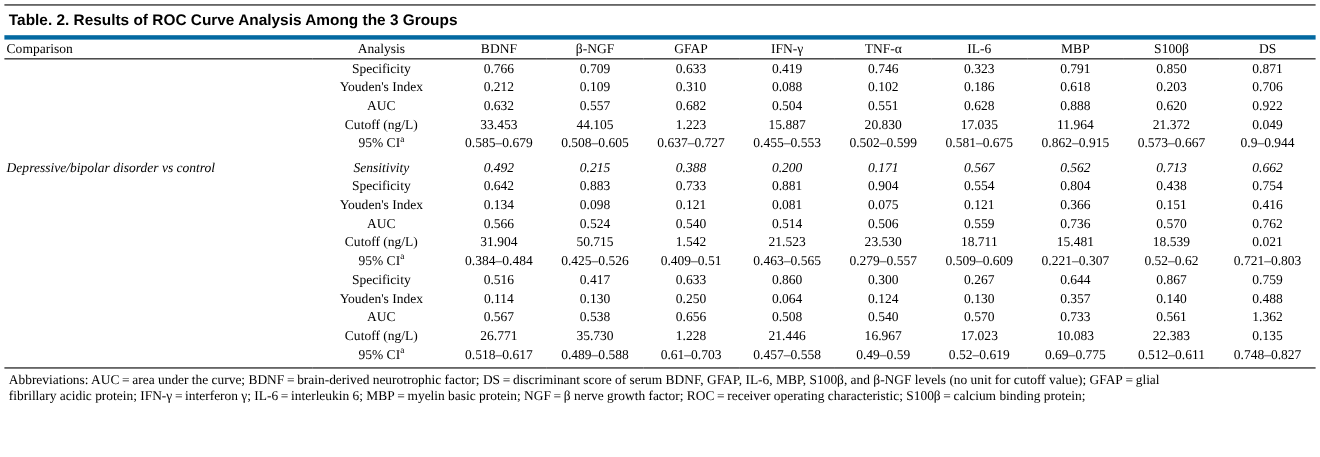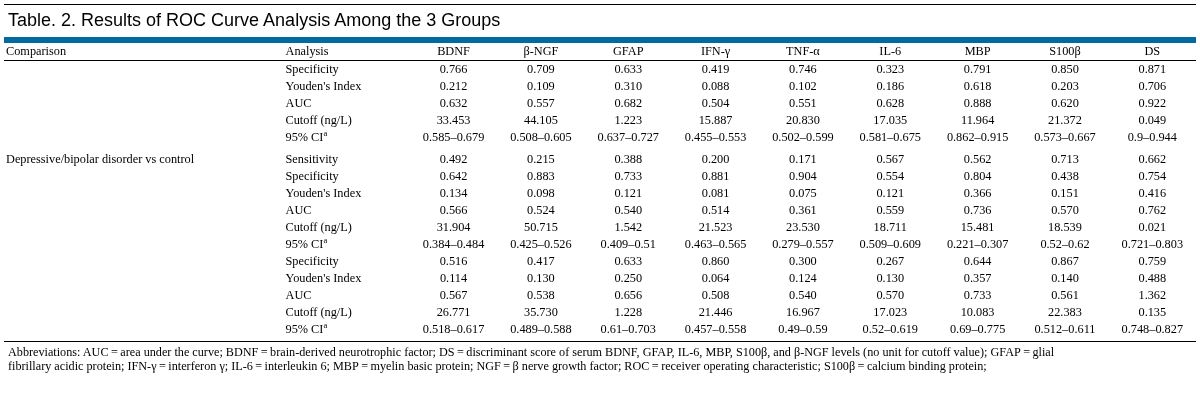--- a/index.html
+++ b/index.html
@@ -19,25 +19,25 @@
     overflow: hidden;
     background: #ffffff;
   }
   .table-wrap {
     width: 1192px;
     margin: 4px 4px 0 4px;
     box-sizing: border-box;
   }
   .caption {
     font-family: "Liberation Sans", sans-serif;
-    font-weight: normal;
-    font-size: 18px;
+    font-weight: bold;
+    font-size: 14px;
     padding: 5px 4px 5px 4px;
     border-top: 1.5px solid #000;
-    border-bottom: 6px solid #0369a1;
+    border-bottom: 4px solid #0369a1;
     line-height: 1.2;
   }
   table.roc {
     border-collapse: collapse;
     width: 100%;
     font-size: 12.3px;
     table-layout: fixed;
   }
   table.roc th, table.roc td {
     padding: 1px 2px;
@@ -49,29 +49,30 @@
     border-bottom: 1px solid #000;
     padding-top: 3px;
     padding-bottom: 3px;
   }
   th.col-comparison, td.col-comparison {
     text-align: left;
     width: 272px;
     padding-left: 4px;
   }
   th.col-analysis, td.col-analysis {
-    text-align: left;
+    text-align: center;
     width: 123px;
   }
   th.col-val, td.col-val {
     text-align: center;
     width: 85px;
   }
   tr.group-start td {
     padding-top: 6px;
+    font-style: italic;
   }
   tr.first-row td {
     padding-top: 5px;
   }
   tbody tr:last-child td {
     padding-bottom: 4px;
   }
   .rule-bottom {
     border-bottom: 1px solid #000;
   }
@@ -235,21 +236,21 @@
             <td class="col-val">0.151</td>
             <td class="col-val">0.416</td>
           </tr>
           <tr>
             <td class="col-comparison"></td>
             <td class="col-analysis"><span>AUC</span></td>
             <td class="col-val">0.566</td>
             <td class="col-val">0.524</td>
             <td class="col-val">0.540</td>
             <td class="col-val">0.514</td>
-            <td class="col-val">0.361</td>
+            <td class="col-val">0.506</td>
             <td class="col-val">0.559</td>
             <td class="col-val">0.736</td>
             <td class="col-val">0.570</td>
             <td class="col-val">0.762</td>
           </tr>
           <tr>
             <td class="col-comparison"></td>
             <td class="col-analysis"><span>Cutoff (ng/L)</span></td>
             <td class="col-val">31.904</td>
             <td class="col-val">50.715</td>

